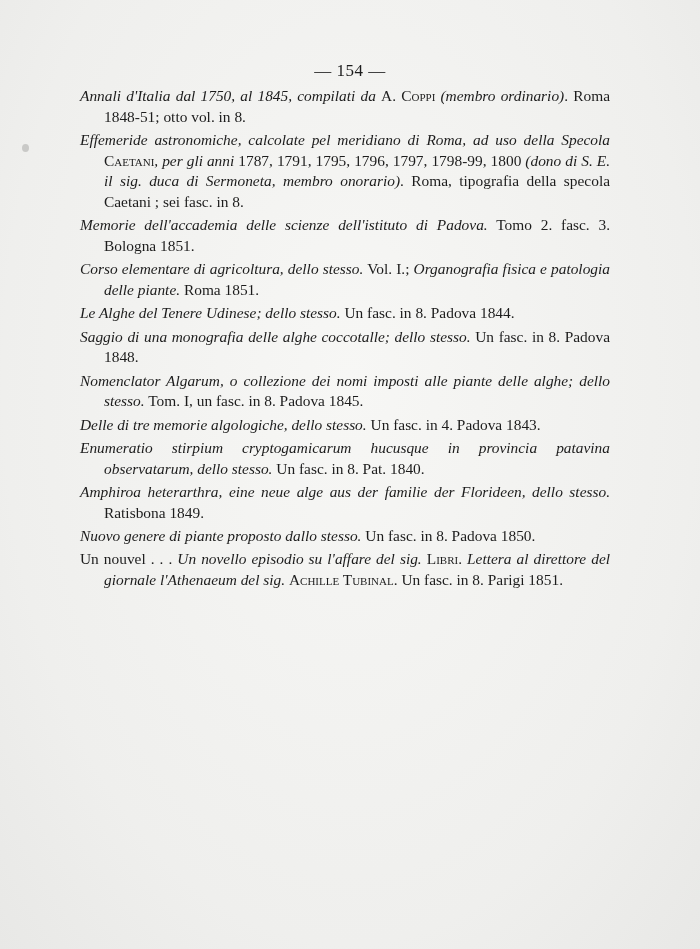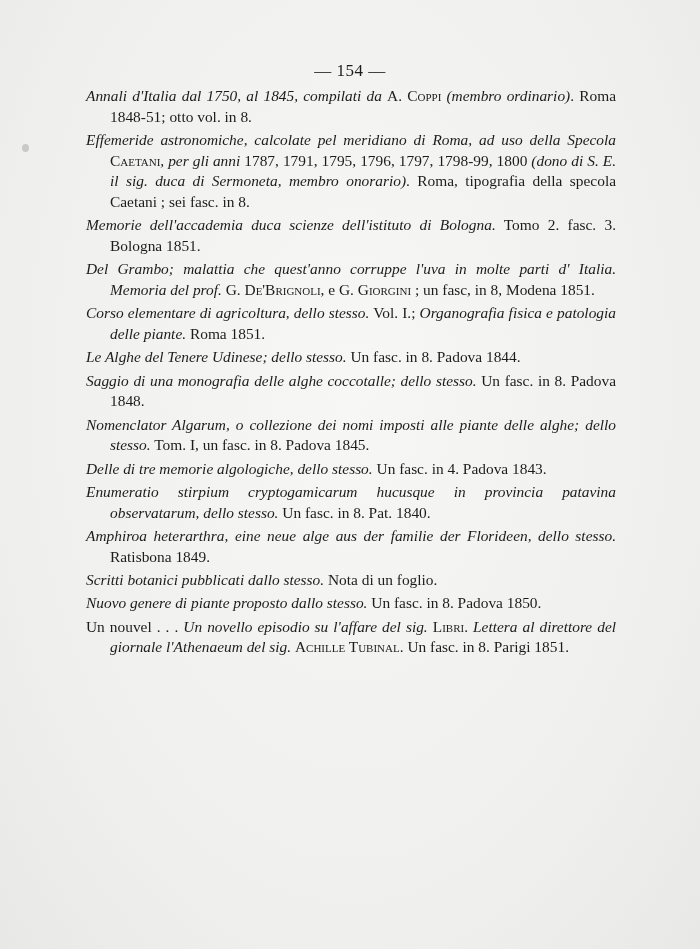--- a/index.html
+++ b/index.html
@@ -12,21 +12,21 @@
   .page {
     position: relative;
     width: 700px; height: 949px;
     background: radial-gradient(ellipse at 50% 40%, #f7f7f5 0%, #efefed 70%, #e8e8e6 100%);
   }
   .page-number {
     position: absolute; top: 61px; left: 0; width: 700px;
     text-align: center; font-size: 17px; letter-spacing: 0.5px;
   }
   .entries {
-    position: absolute; top: 86px; left: 86px; width: 530px;
+    position: absolute; top: 86px; left: 80px; width: 530px;
     font-size: 15.4px; line-height: 20.7px;
   }
   .entry {
     padding-left: 24px; text-indent: -24px;
     text-align: justify;
     margin: 0 0 2.6px 0;
   }
   .entry .t { font-style: italic; }
   .entry .r { font-style: normal; }
   .entry .sc { font-variant: small-caps; font-style: normal; }
@@ -38,26 +38,24 @@
 </style>
 </head>
 <body>
 
 <div class="page">
   <div class="spot"></div>
   <div class="page-number">— 154 —</div>
   <div class="entries" id="entries">
       <p class="entry"><span class="t">Annali d'Italia dal 1750, al 1845, compilati da </span><span class="sc">A. Coppi</span><span class="t"> (membro ordinario)</span><span class="r">. Roma 1848-51; otto vol. in 8.</span></p>
       <p class="entry"><span class="t">Effemeride astronomiche, calcolate pel meridiano di Roma, ad uso della Specola </span><span class="sc">Caetani</span><span class="t">, per gli anni </span><span class="r">1787, 1791, 1795, 1796, 1797, 1798-99, 1800 </span><span class="t">(dono di S. E. il sig. duca di Sermoneta, membro onorario)</span><span class="r">. Roma, tipografia della specola Caetani ; sei fasc. in 8.</span></p>
-      <p class="entry"><span class="t">Memorie dell'accademia duca scienze dell'istituto di Bologna.</span><span class="r"> Tomo 2. fasc. 3. Bologna 1851.</span></p>
-      <p class="entry"><span class="t">Del Grambo; malattia che quest'anno corruppe l'uva in molte parti d' Italia. Memoria del prof. </span><span class="sc">G. De'Brignoli</span><span class="r">, e </span><span class="sc">G. Giorgini</span><span class="r"> ; un fasc, in 8, Modena 1851.</span></p>
+      <p class="entry"><span class="t">Memorie dell'accademia delle scienze dell'istituto di Padova.</span><span class="r"> Tomo 2. fasc. 3. Bologna 1851.</span></p>
       <p class="entry"><span class="t">Corso elementare di agricoltura, dello stesso.</span><span class="r"> Vol. I.; </span><span class="t">Organografia fisica e patologia delle piante.</span><span class="r"> Roma 1851.</span></p>
       <p class="entry"><span class="t">Le Alghe del Tenere Udinese; dello stesso.</span><span class="r"> Un fasc. in 8. Padova 1844.</span></p>
       <p class="entry"><span class="t">Saggio di una monografia delle alghe coccotalle; dello stesso.</span><span class="r"> Un fasc. in 8. Padova 1848.</span></p>
       <p class="entry"><span class="t">Nomenclator Algarum, o collezione dei nomi imposti alle piante delle alghe; dello stesso.</span><span class="r"> Tom. I, un fasc. in 8. Padova 1845.</span></p>
       <p class="entry"><span class="t">Delle di tre memorie algologiche, dello stesso.</span><span class="r"> Un fasc. in 4. Padova 1843.</span></p>
       <p class="entry"><span class="t">Enumeratio stirpium cryptogamicarum hucusque in provincia patavina observatarum, dello stesso.</span><span class="r"> Un fasc. in 8. Pat. 1840.</span></p>
       <p class="entry"><span class="t">Amphiroa heterarthra, eine neue alge aus der familie der Florideen, dello stesso.</span><span class="r"> Ratisbona 1849.</span></p>
-      <p class="entry"><span class="t">Scritti botanici pubblicati dallo stesso.</span><span class="r"> Nota di un foglio.</span></p>
       <p class="entry"><span class="t">Nuovo genere di piante proposto dallo stesso.</span><span class="r"> Un fasc. in 8. Padova 1850.</span></p>
       <p class="entry"><span class="r">Un nouvel . . . </span><span class="t">Un novello episodio su l'affare del sig. </span><span class="sc">Libri</span><span class="r">. </span><span class="t">Lettera al direttore del giornale l'Athenaeum del sig. </span><span class="sc">Achille Tubinal</span><span class="r">. Un fasc. in 8. Parigi 1851.</span></p>
     </div>
 </div>
 
 </body></html>

